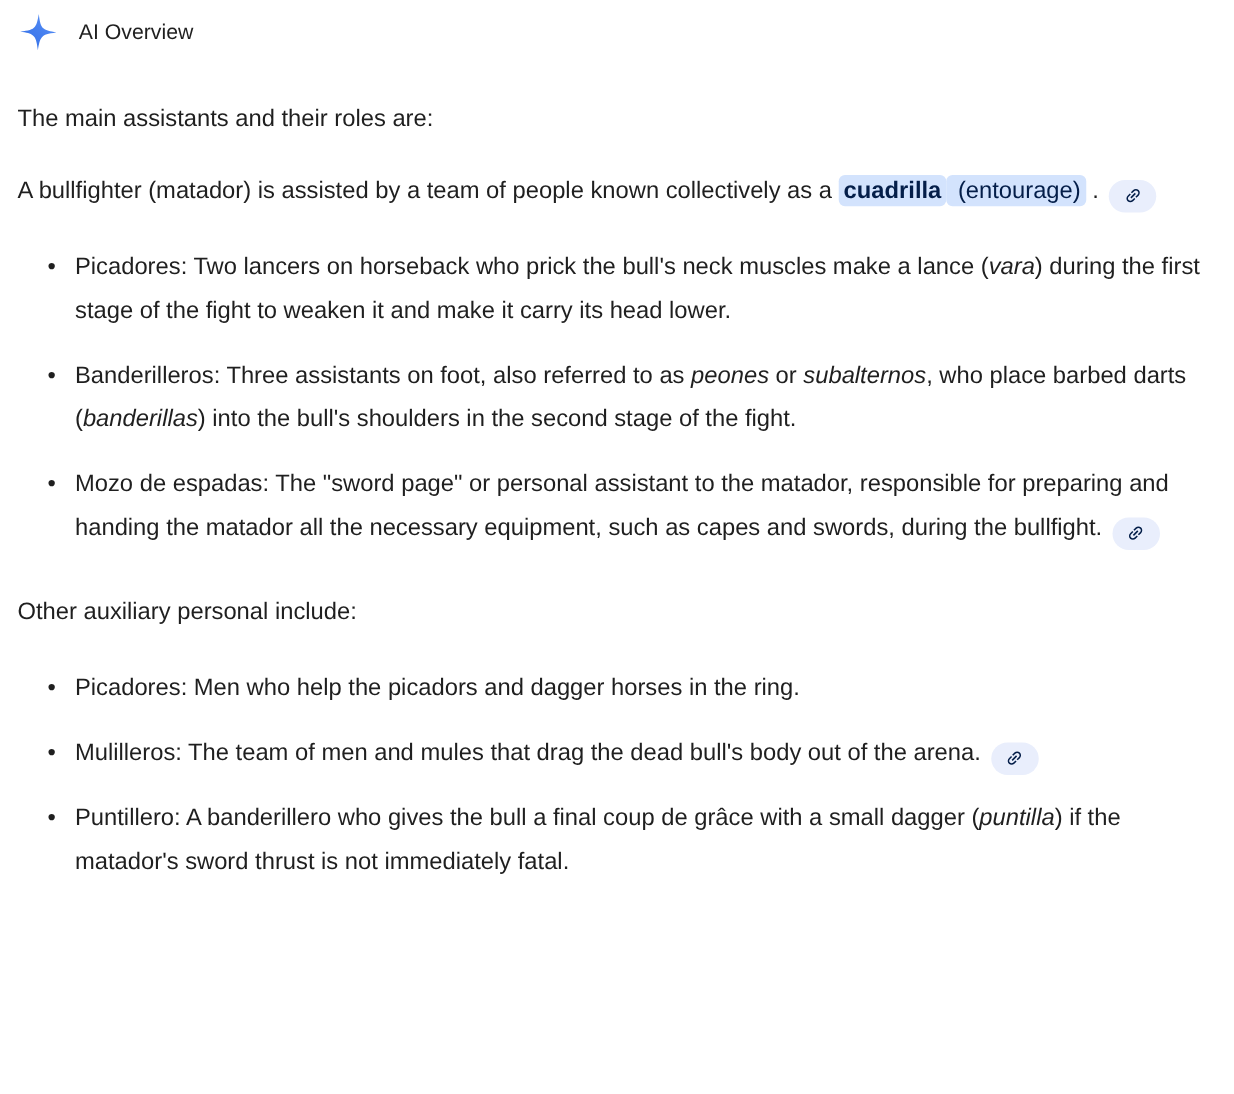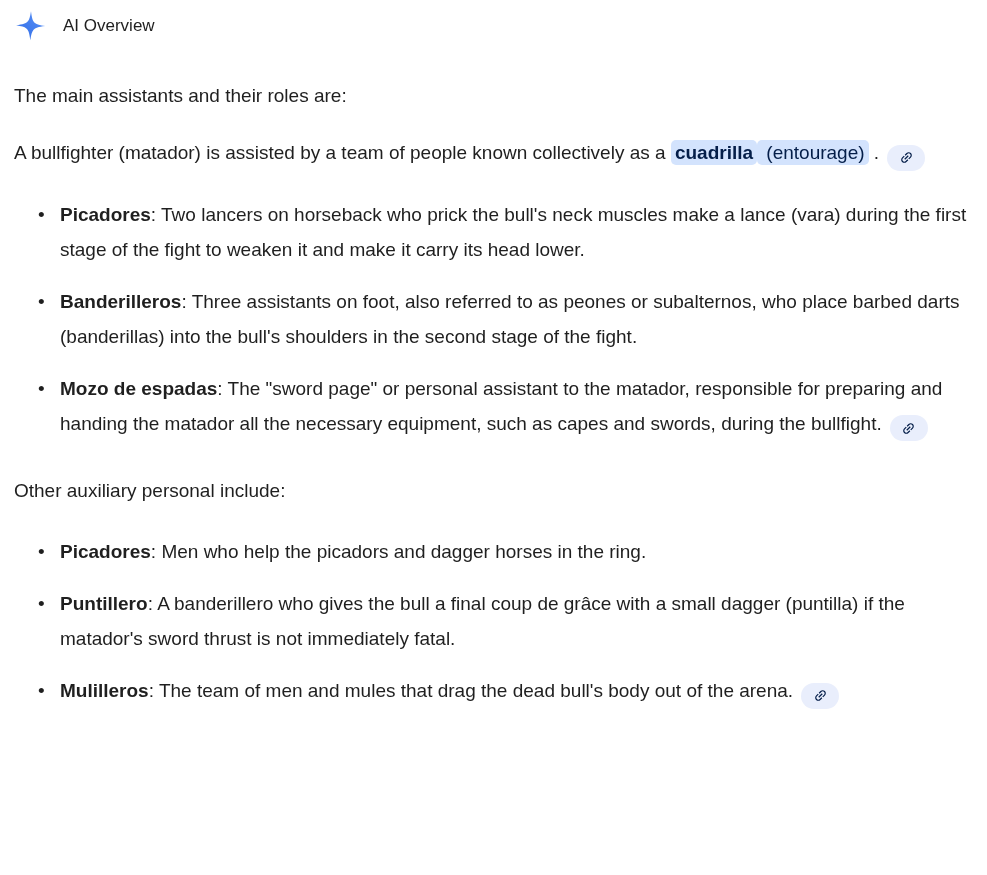--- a/index.html
+++ b/index.html
@@ -19,22 +19,22 @@
   ul.ai-list li{
     position:relative;padding-left:22px;
     font-size:19px;line-height:35px;margin-bottom:17px;
   }
   ul.ai-list li:last-child{margin-bottom:0;}
   ul.ai-list li::before{
     content:"\2022";position:absolute;left:0;top:0;
     font-size:19px;color:#1f1f1f;
   }
   .run{white-space:pre-wrap;}
-  .bold{font-weight:700;}
-  .italic{}
+  .bold{font-weight:400;}
+  .italic{font-style:italic;}
   .hl{
     background:#d3e3fd;color:#041e49;
     padding:2px 4px;border-radius:5px;
     -webkit-box-decoration-break:clone;box-decoration-break:clone;
   }
   .hl.bold{font-weight:700;}
   .chip{
     display:inline-flex;align-items:center;justify-content:center;
     width:38px;height:26px;border-radius:13px;
     background:#e9eefc;border:none;padding:0;margin-left:8px;
@@ -75,21 +75,21 @@
           <svg width="15" height="15" viewBox="0 0 24 24">
             <path fill="#041e49" d="M3.9 12c0-1.71 1.39-3.1 3.1-3.1h4V7H7c-2.76 0-5 2.24-5 5s2.24 5 5 5h4v-1.9H7c-1.71 0-3.1-1.39-3.1-3.1zM8 13h8v-2H8v2zm9-6h-4v1.9h4c1.71 0 3.1 1.39 3.1 3.1s-1.39 3.1-3.1 3.1h-4V17h4c2.76 0 5-2.24 5-5s-2.24-5-5-5z"></path>
           </svg>
         </button></li>
   </ul>
 
   <p class="body-text section-lead">Other auxiliary personal include:</p>
 
   <ul class="ai-list">
     <li><span><span class="run bold">Picadores</span><span class="run">: Men who help the picadors and dagger horses in the ring.</span></span></li>
-    <li><span><span class="run bold">Puntillero</span><span class="run">: A banderillero who gives the bull a final coup de grâce with a small dagger (</span><span class="run italic">puntilla</span><span class="run">) if the matador's sword thrust is not immediately fatal.</span></span></li>
     <li><span><span class="run bold">Mulilleros</span><span class="run">: The team of men and mules that drag the dead bull's body out of the arena.</span></span><button class="chip">
           <svg width="15" height="15" viewBox="0 0 24 24">
             <path fill="#041e49" d="M3.9 12c0-1.71 1.39-3.1 3.1-3.1h4V7H7c-2.76 0-5 2.24-5 5s2.24 5 5 5h4v-1.9H7c-1.71 0-3.1-1.39-3.1-3.1zM8 13h8v-2H8v2zm9-6h-4v1.9h4c1.71 0 3.1 1.39 3.1 3.1s-1.39 3.1-3.1 3.1h-4V17h4c2.76 0 5-2.24 5-5s-2.24-5-5-5z"></path>
           </svg>
         </button></li>
+    <li><span><span class="run bold">Puntillero</span><span class="run">: A banderillero who gives the bull a final coup de grâce with a small dagger (</span><span class="run italic">puntilla</span><span class="run">) if the matador's sword thrust is not immediately fatal.</span></span></li>
   </ul>
 
 </div>
 
 </body></html>

